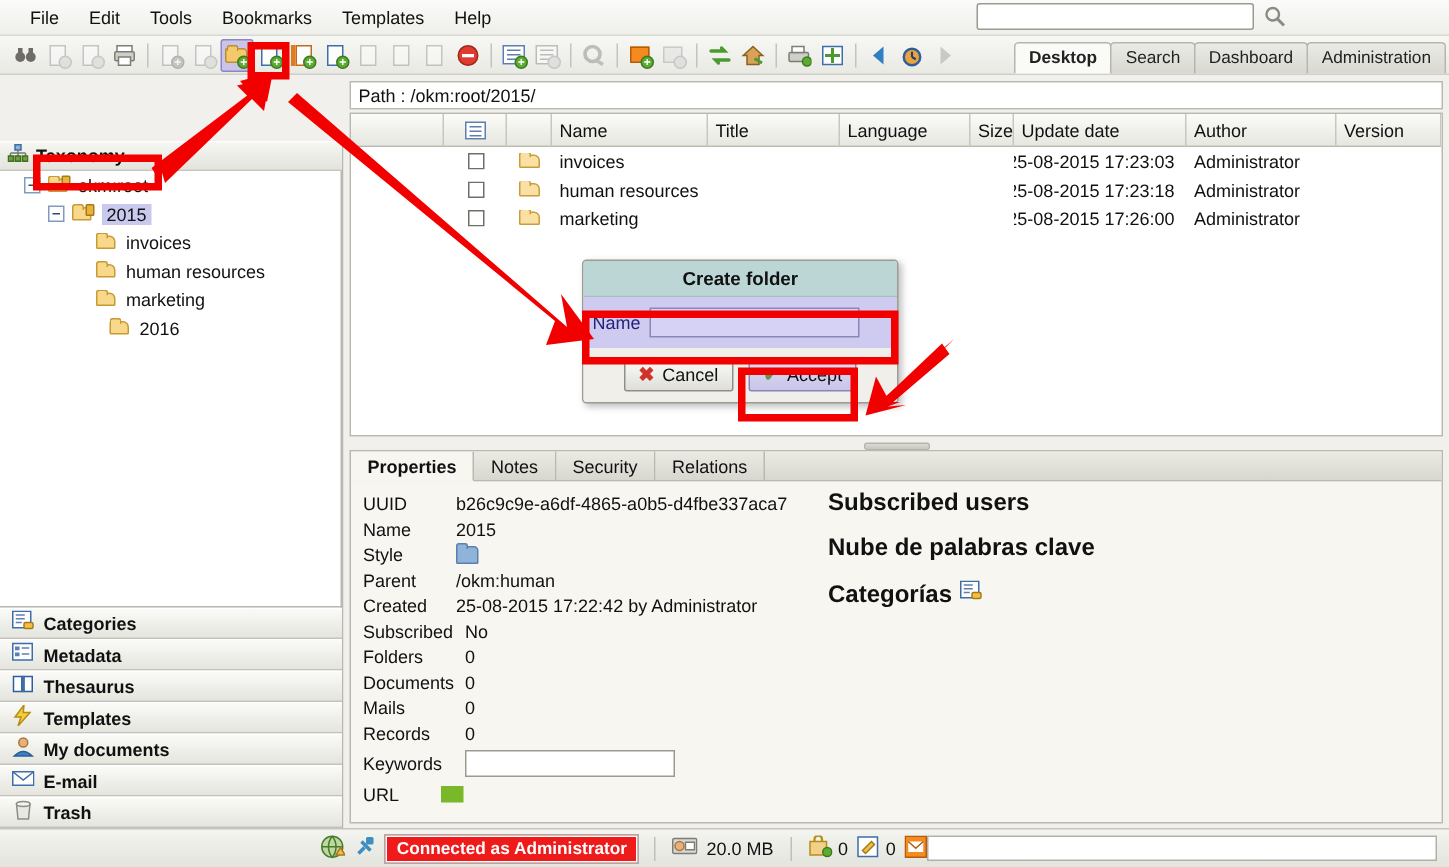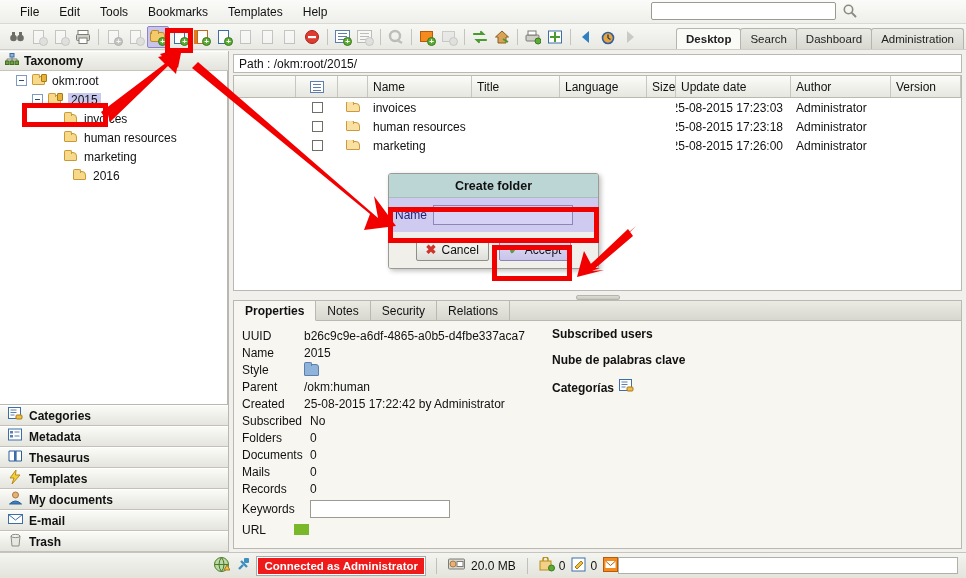--- a/index.html
+++ b/index.html
@@ -64,21 +64,21 @@
     background:linear-gradient(#ebebe6,#d8d8d1);
     border:1px solid #b5b5ad; border-bottom:none;
     margin-left:-1px; border-radius:3px 3px 0 0;
     color:#222;
   }
   .ttab.active { background:#fafaf7; font-weight:bold; }
 
   
   .body-area { position:absolute; left:0; top:51px; right:0; bottom:26px; display:flex; }
 
-  .leftcol { width:232px; display:flex; flex-direction:column; border-right:1px solid #b8b8b0; background:#f1f0ec;}
+  .leftcol { width:232px; display:flex; flex-direction:column; border-right:1px solid #b8b8b0; background:#f1f0ec;margin-top:43px;}
   .panel-head {
     height:20px; display:flex; align-items:center; gap:5px; padding-left:5px;
     background:linear-gradient(#f6f6f2,#e4e4dd);
     border-bottom:1px solid #c5c5bd; border-top:1px solid #fff;
     font-weight:bold; font-size:12px;
   }
   .tree { flex:1; background:#fff; border:1px solid #b8b8b0; border-top:none; border-left:none; overflow:hidden; position:relative; }
   .tnode { display:flex; align-items:center; height:19px; font-size:12px; padding-left:4px; }
   .exp { width:11px; height:11px; border:1px solid #7f9bbf; background:#fff; margin-right:4px; position:relative; flex:none; }
   .exp:before { content:""; position:absolute; left:2px; top:4px; width:5px; height:1px; background:#2b4a7a; }
@@ -133,21 +133,21 @@
   .pbody { flex:1; display:flex; padding:6px 0 0 8px; background:#f7f6f1; position:relative; }
   .pcol-l { width:300px; }
   .prow { display:flex; height:17px; align-items:center; font-size:12px; }
   .pk { width:62px; font-weight:normal; }
   .pv { }
   .stylefold { width:15px; height:12px; background:#8fb3d9; border:1px solid #5d7fae; border-radius:1px 3px 1px 1px; position:relative; }
   .stylefold:before { content:""; position:absolute; left:-1px; top:-3px; width:6px; height:3px; background:#8fb3d9; border:1px solid #5d7fae; border-bottom:none; border-radius:2px 2px 0 0; }
   .kwbox { width:140px; height:18px; background:#fff; border:1px solid #9b9b93; }
   .greenbox { width:15px; height:11px; background:#79b929; }
   .pcol-r { margin-left:10px; }
-  .prow-r { font-weight:bold; font-size:12px; margin-bottom:12px; display:flex; align-items:center; gap:5px; }
+  .prow-r { font-weight:bold; font-size:16px; margin-bottom:12px; display:flex; align-items:center; gap:5px; }
 
   
   .statusbar {
     position:absolute; left:0; right:0; bottom:0; height:26px;
     background:linear-gradient(#f4f4f0,#e4e4dd);
     border-top:1px solid #c5c5bd;
     display:flex; align-items:center; gap:6px; padding-left:20px;justify-content:center;
   }
   .connected {
     background:#ef1a1a; color:#fff; font-weight:bold; font-size:11.5px;

